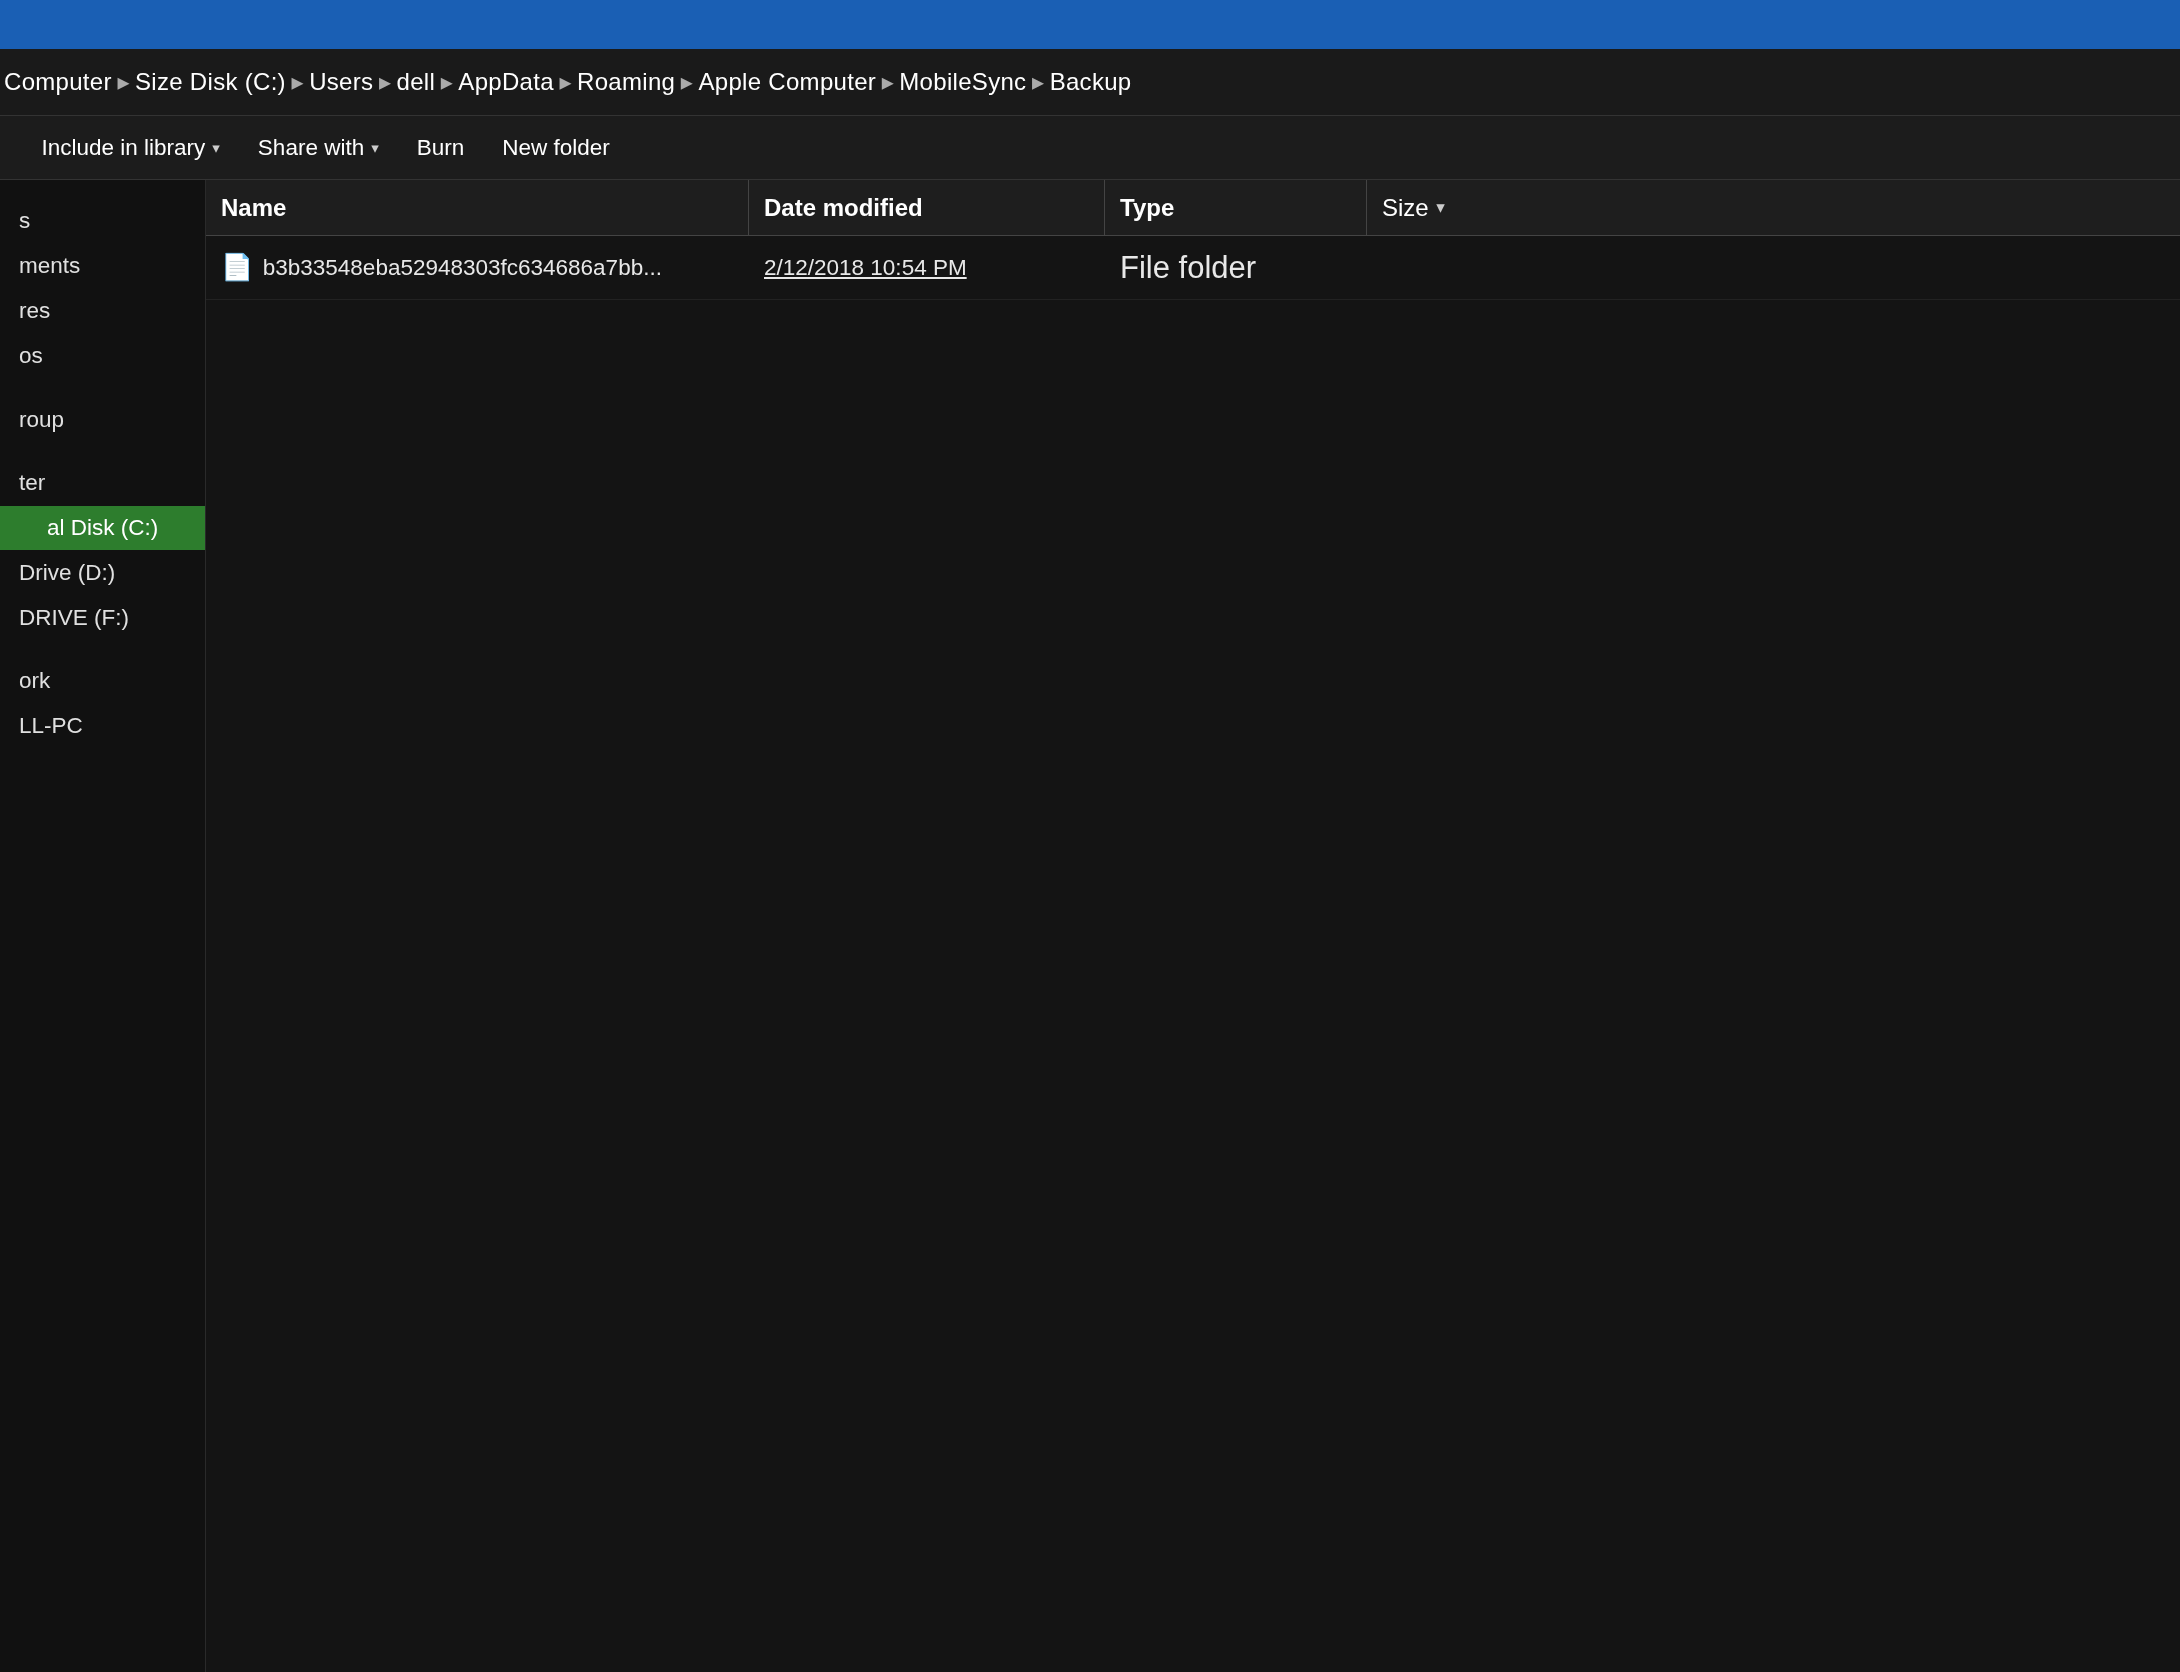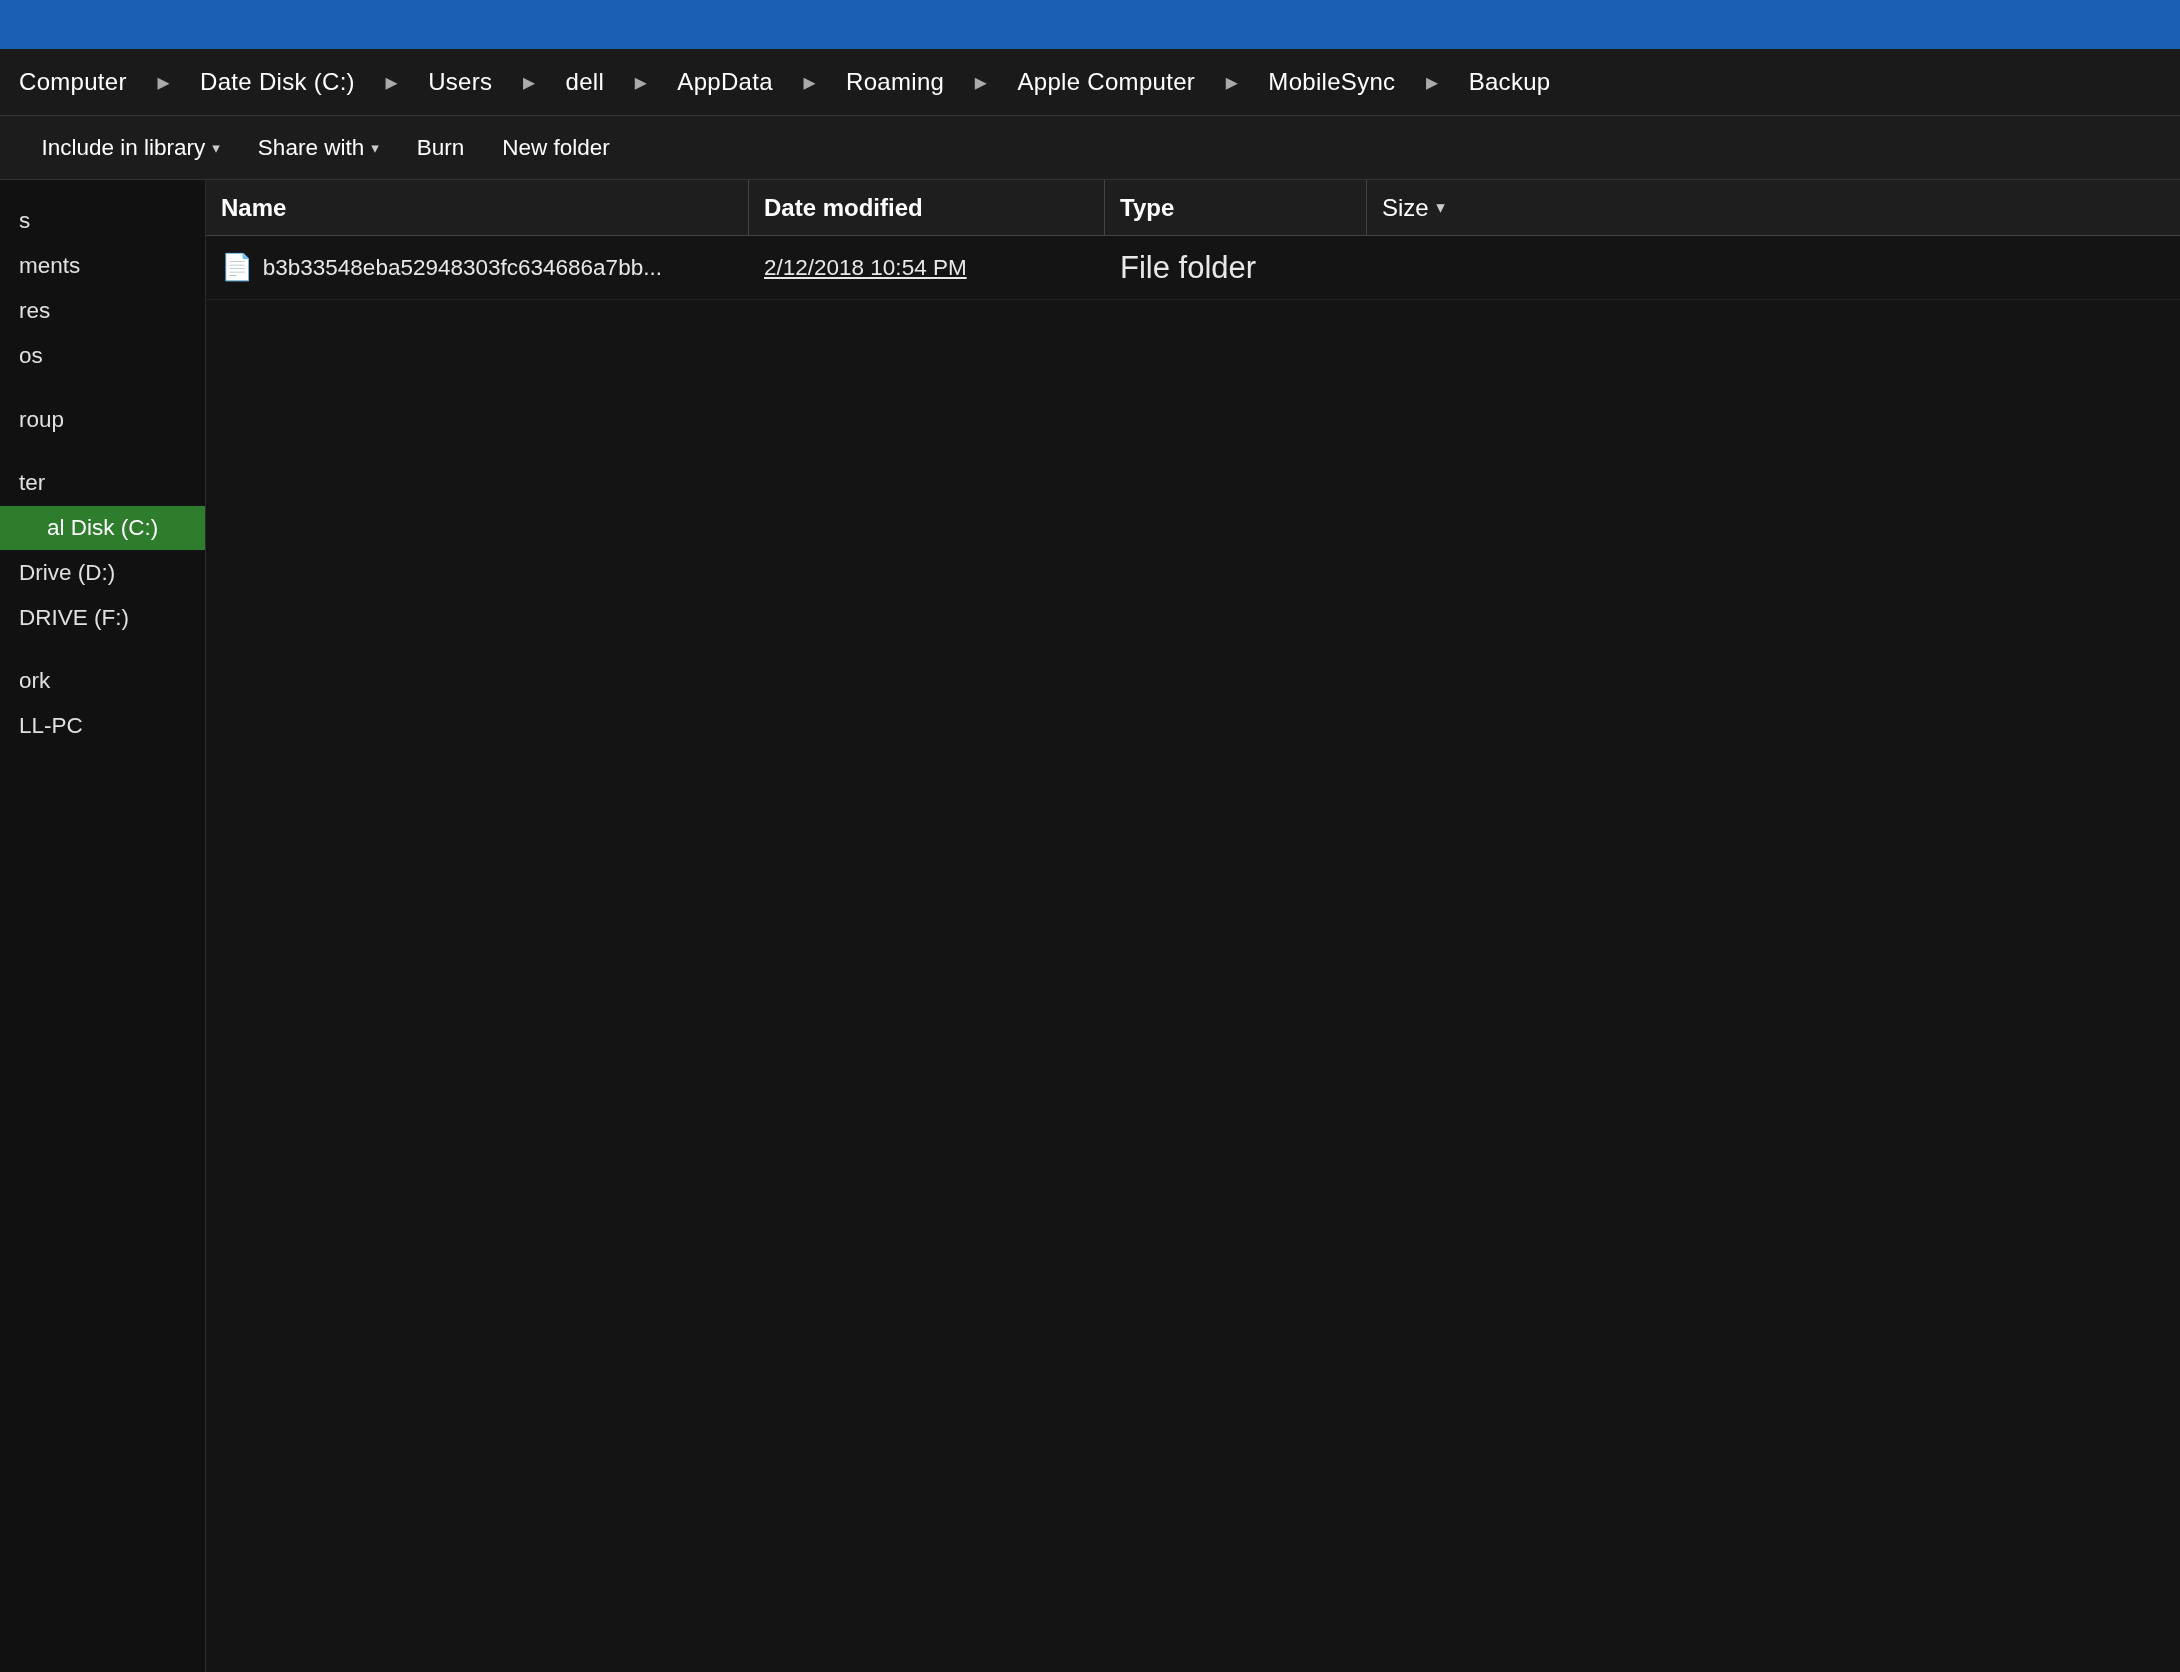--- a/index.html
+++ b/index.html
@@ -27,22 +27,21 @@
     .address-bar {
       position: absolute;
       top: 49px;
       left: 0;
       right: 0;
       height: 67px;
       background: #1a1a1a;
       border-bottom: 0.9px solid #333;
       display: flex;
       align-items: center;
-      padding: 0 19px;
-      gap: 25px;
+      padding: 0 4px;
     }
 
     .address-bar-text {
       color: #ffffff;
       font-size: 24px;
       font-weight: 400;
       letter-spacing: 0.3px;
     }
 
     .address-separator {
@@ -250,21 +249,21 @@
     }
   </style>
 </head>
 <body>
 
 <div class="title-bar"></div>
 
 <div class="address-bar">
   <span class="address-bar-text">Computer</span>
   <span class="address-separator">▸</span>
-  <span class="address-bar-text">Date Disk (C:)</span>
+  <span class="address-bar-text">Size Disk (C:)</span>
   <span class="address-separator">▸</span>
   <span class="address-bar-text">Users</span>
   <span class="address-separator">▸</span>
   <span class="address-bar-text">dell</span>
   <span class="address-separator">▸</span>
   <span class="address-bar-text">AppData</span>
   <span class="address-separator">▸</span>
   <span class="address-bar-text">Roaming</span>
   <span class="address-separator">▸</span>
   <span class="address-bar-text">Apple Computer</span>

